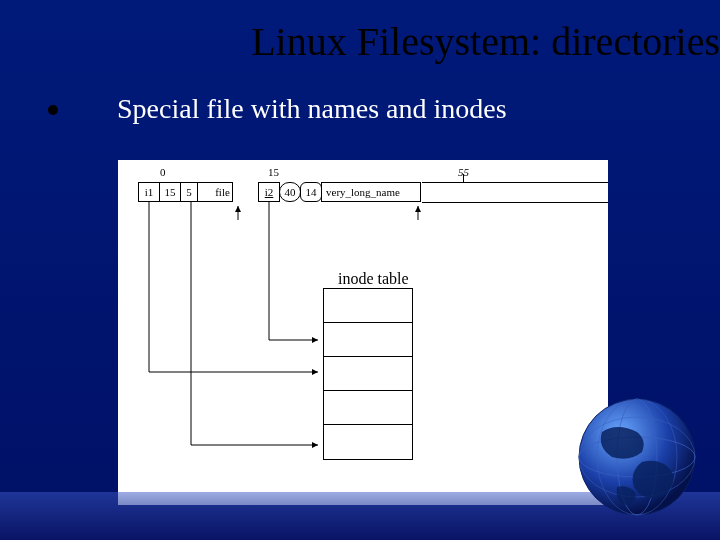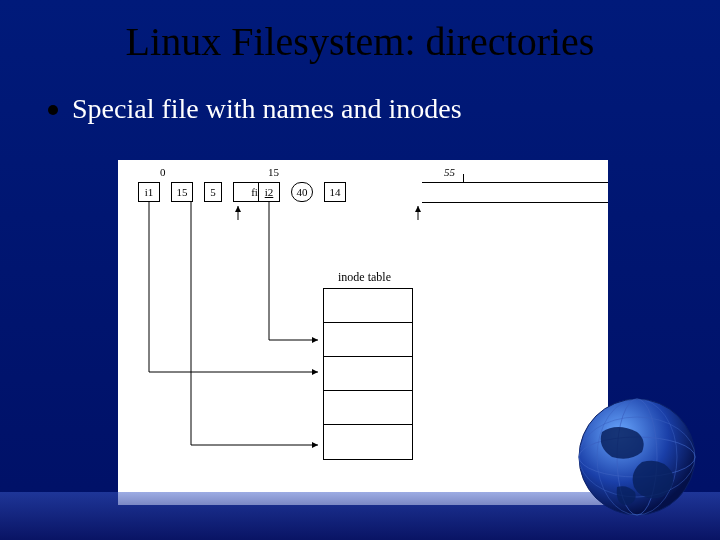--- a/index.html
+++ b/index.html
@@ -6,76 +6,77 @@
   html, body { width: 720px; height: 540px; overflow: hidden; }
   body {
     background: linear-gradient(to bottom, #001a7a 0%, #001066 100%);
     font-family: "Times New Roman", serif;
     color: #fff;
     position: relative;
   }
   .title {
     color: #000;
     font-size: 40px;
-    text-align: center;
+    text-align: right;
     padding-top: 18px;
     font-weight: normal;
   }
   .bullet-row {
     display: flex;
     align-items: flex-start;
     margin-top: 28px;
     margin-left: 48px;
   }
   .bullet-dot {
     width: 10px; height: 10px;
     background: #000;
     border-radius: 50%;
     margin-top: 12px;
     margin-right: 14px;
     flex-shrink: 0;
   }
   .bullet-text {
     color: #fff;
     font-size: 28px;
+    margin-left: 45px;
   }
   .diagram-wrap {
     position: absolute;
     left: 118px;
     top: 160px;
     width: 490px;
     height: 345px;
     background: #fff;
   }
   .diagram {
     position: relative;
     width: 100%;
     height: 100%;
     font-family: "Times New Roman", serif;
     color: #000;
     font-size: 11px;
   }
   
   .rlabel { position: absolute; top: 6px; font-size: 11px; }
   
-  .row { position: absolute; top: 22px; height: 20px; display: flex; gap: 12px; }
+  .row { position: absolute; top: 22px; height: 20px; display: flex; }
   .cell {
     border: 1px solid #000;
     height: 20px;
     display: flex;
     align-items: center;
     justify-content: center;
     font-size: 11px;
     margin-right: -1px;
     background: #fff;
   }
   .tail-top { position:absolute; top:22px; height:0; border-top:1px solid #000; }
   .tail-bot { position:absolute; top:42px; height:0; border-top:1px solid #000; }
   
-  .itable-label { position:absolute; font-size:12px; }
+  .itable-label { position:absolute; font-size:16px; }
   .itable {
     position: absolute;
     border: 1px solid #000;
     width: 90px;
   }
   .irow { height: 34px; border-bottom: 1px solid #000; }
   .irow:last-child { border-bottom: none; }
   
   .globe {
     position: absolute;
@@ -99,33 +100,34 @@
 <div class="bullet-row">
   <div class="bullet-dot"></div>
   <div class="bullet-text">Special file with names and inodes</div>
 </div>
 
 <div class="diagram-wrap">
   <div class="diagram">
 
     <div class="rlabel" style="left:42px;">0</div>
     <div class="rlabel" style="left:150px;">15</div>
-    <div class="rlabel" style="left:326px;font-style:italic;">55</div>
+    <div class="rlabel" style="left:340px;font-style:italic;">55</div>
 
     <div class="row" style="left:20px;">
       <div class="cell" style="width:22px;">i1</div>
       <div class="cell" style="width:22px;">15</div>
       <div class="cell" style="width:18px;">5</div>
       <div class="cell" style="width:36px;padding-left:15px;">file</div>
     </div>
 
     <div class="row" style="left:140px;">
       <div class="cell" style="width:22px;text-decoration:underline;">i2</div>
       <div class="cell" style="width:22px;border-radius:10px;">40</div>
-      <div class="cell" style="width:22px;">14</div>
+      <div class="cell" style="width:22px;border-radius:6px;">14</div>
+      <div class="cell" style="width:100px;justify-content:flex-start;padding-left:4px;">very_long_name</div>
     </div>
 
     <div class="tail-top" style="left:304px; right:0;"></div>
     <div class="tail-bot" style="left:304px; right:0;"></div>
 
     <div style="position:absolute;left:345px;top:14px;width:0;height:8px;border-left:1px solid #000;"></div>
 
     <div class="itable-label" style="left:220px; top:110px;">inode table</div>
 
     <div class="itable" style="left:205px; top:128px;">

